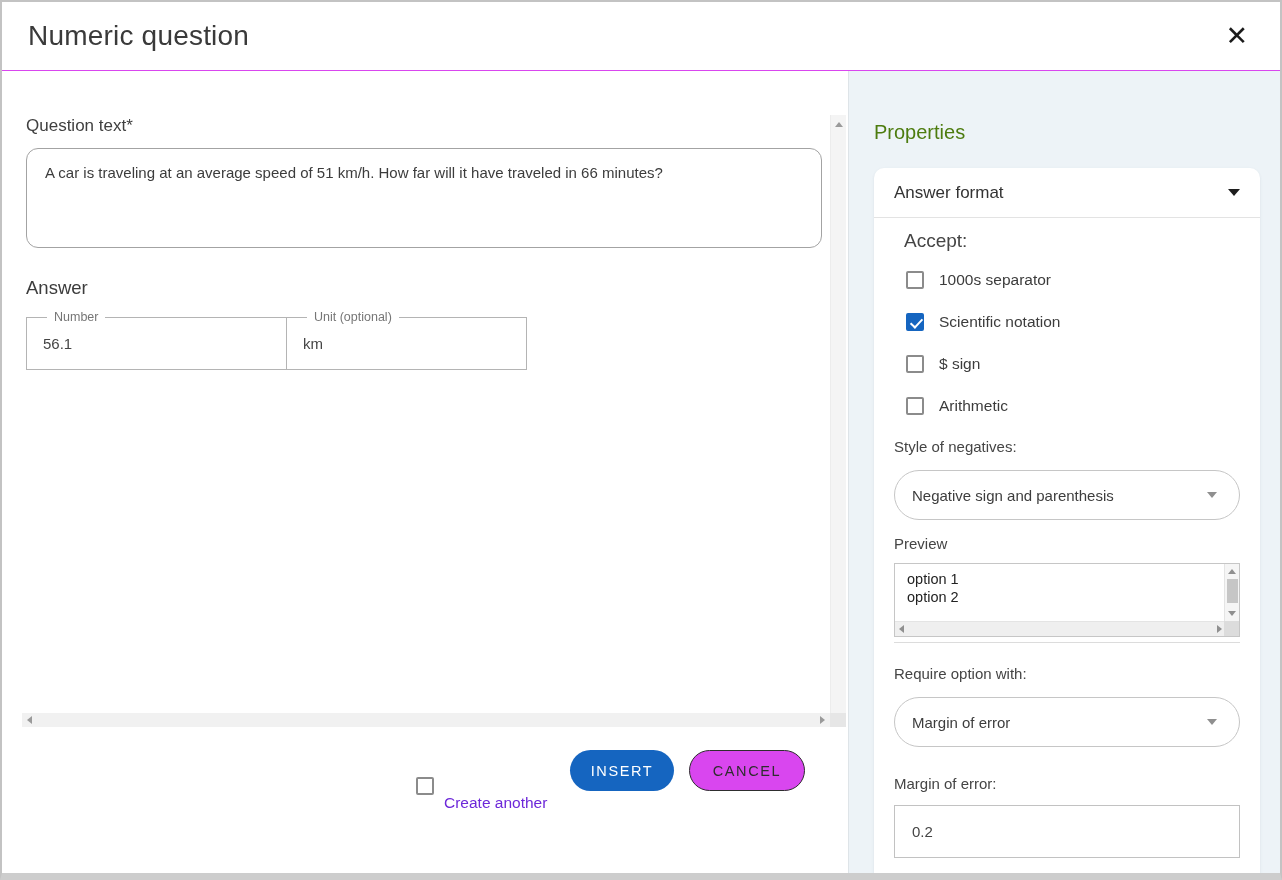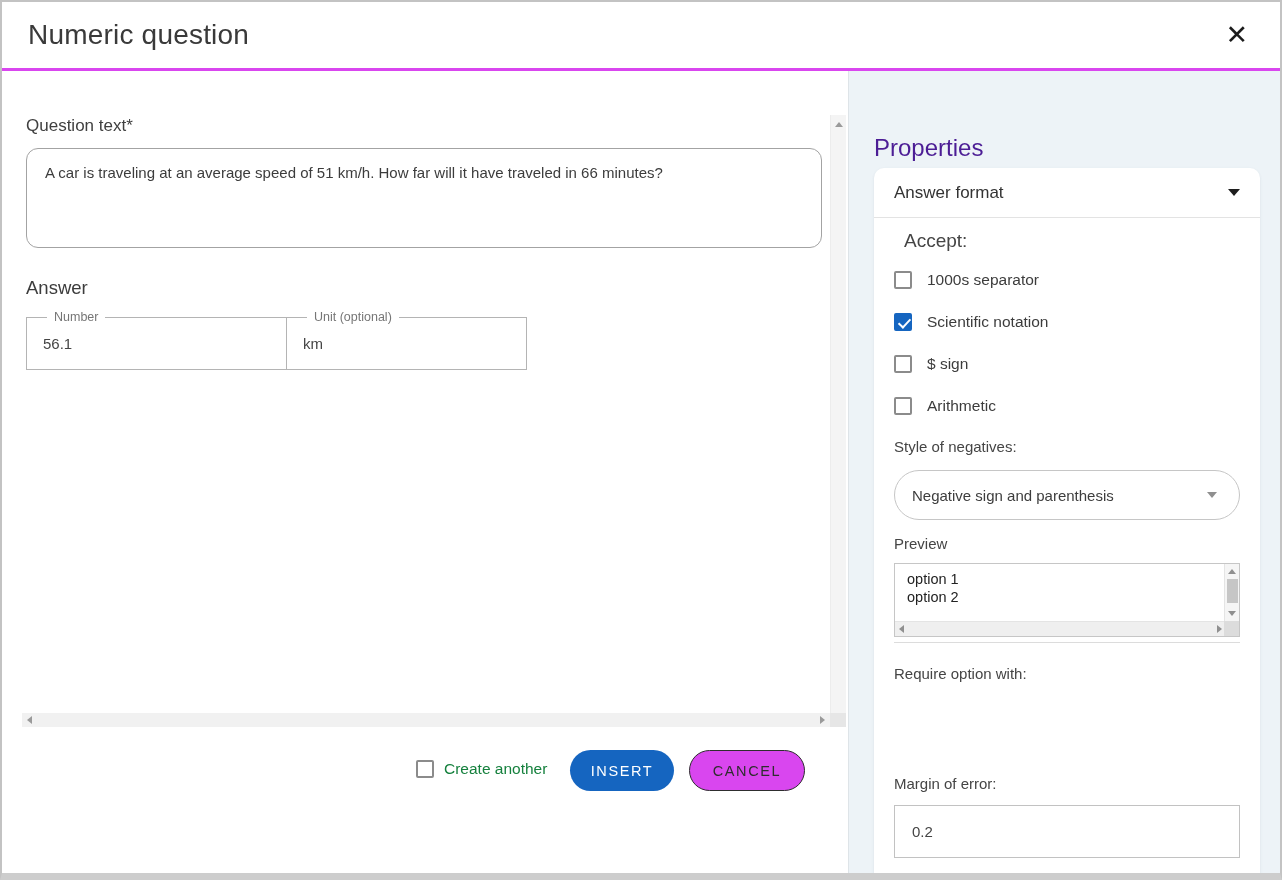--- a/index.html
+++ b/index.html
@@ -8,21 +8,21 @@
 
   .window {
     position:relative; width:1282px; height:880px; background:#fff;
     border:2px solid #c3c3c3; border-bottom:7px solid #cdcdcd;
     overflow:hidden; color:#3c3c3c;
   }
 
   
   .hdr {
     height:69px; display:flex; align-items:center; padding:0 26px;
-    border-bottom:3px solid #d946ef; background:#fff;
+    border-bottom:1px solid #d946ef; background:#fff;
   }
   .hdr-title { font-size:28px; color:#3a3a3a; letter-spacing:.2px; }
   .close-btn {
     margin-left:auto; background:none; border:none; cursor:pointer;
     font-size:27px; line-height:1; color:#1b1b1b; padding:4px 6px;
   }
 
   .dlg-body { display:flex; height:802px; }
 
   
@@ -66,49 +66,49 @@
   .cb {
     width:18px; height:18px; border:2px solid #8b8b8b; border-radius:2px;
     background:#fff; display:inline-block; position:relative; cursor:pointer; flex:none;
   }
   .cb.checked { background:#1565c0; border-color:#1565c0; }
   .cb.checked::after {
     content:""; position:absolute; left:4.5px; top:0.5px; width:5px; height:10px;
     border-right:2.2px solid #fff; border-bottom:2.2px solid #fff; transform:rotate(43deg);
   }
   .footer-create { position:absolute; left:414px; top:689px; display:flex; align-items:center; gap:10px; }
-  .footer-create .cb-label { font-size:15.5px; color:#15803d; }
+  .footer-create .cb-label { font-size:15.5px; color:#6d28d9;margin-top:34px; }
   .btn-insert {
     position:absolute; left:568px; top:679px; width:104px; height:41px;
     border:none; border-radius:21px; background:#1565c0; color:#fff;
     font-family:"Liberation Sans", sans-serif; font-size:14.5px; letter-spacing:1.6px; cursor:pointer;
   }
   .btn-cancel {
     position:absolute; left:687px; top:679px; width:116px; height:41px;
     border:1.6px solid #2e2e2e; border-radius:21px; background:#d946ef; color:#2e2e2e;
     font-family:"Liberation Sans", sans-serif; font-size:14.5px; letter-spacing:1.6px; cursor:pointer;
   }
 
   
   .panel {
     position:relative; flex:1; background:#edf3f7; border-left:1px solid #dee4e8; overflow:hidden;
   }
-  .panel-title { position:absolute; left:25px; top:63px; font-size:24px; color:#4c1d95; }
+  .panel-title { position:absolute; left:25px; top:50px; font-size:20px; color:#4d7c0f; }
   .card {
     position:absolute; left:25px; top:97px; width:386px; height:880px;
     background:#fff; border-radius:10px; box-shadow:0 1px 3px rgba(60,80,100,.10);
   }
   .card-hdr { height:50px; display:flex; align-items:center; padding:0 20px;
               border-bottom:1px solid #e3e3e3; cursor:pointer; }
   .card-hdr-title { font-size:17px; color:#333; }
   .caret-dark { margin-left:auto; width:0; height:0;
     border-left:6px solid transparent; border-right:6px solid transparent; border-top:7px solid #1d1d1d; }
 
   .accept-label { position:absolute; left:30px; top:62px; font-size:19px; color:#454545; }
-  .chk-row { position:absolute; left:20px; display:flex; align-items:center; gap:15px; }
+  .chk-row { position:absolute; left:32px; display:flex; align-items:center; gap:15px; }
   .chk-row .chk-label { font-size:15.5px; color:#3c3c3c; }
   .chk-row:nth-of-type(2) { top:102px; }
 
   .sec-label { position:absolute; left:20px; font-size:15px; color:#454545; }
 
   .sel {
     position:absolute; left:20px; width:346px; height:50px;
     border:1px solid #c6c6c6; border-radius:25px; background:#fff;
     display:flex; align-items:center; padding:0 22px 0 17px; cursor:pointer;
   }
@@ -236,20 +236,24 @@
           <div class="lb-hscroll">
             <span class="arr-l"></span>
             <span class="arr-r"></span>
           </div>
           <div class="lb-corner"></div>
         </div>
 
         <div class="card-divider"></div>
 
         <div class="sec-label" style="top:497px">Require option with:</div>
+        <div class="sel" style="top:529px">
+          <span class="sel-value">Margin of error</span>
+          <span class="caret-gray"></span>
+        </div>
 
         <div class="sec-label" style="top:607px">Margin of error:</div>
         <input class="num-input" type="text" value="0.2" style="">
       </div>
     </div>
 
   </div>
 </div>
 
 </body></html>

